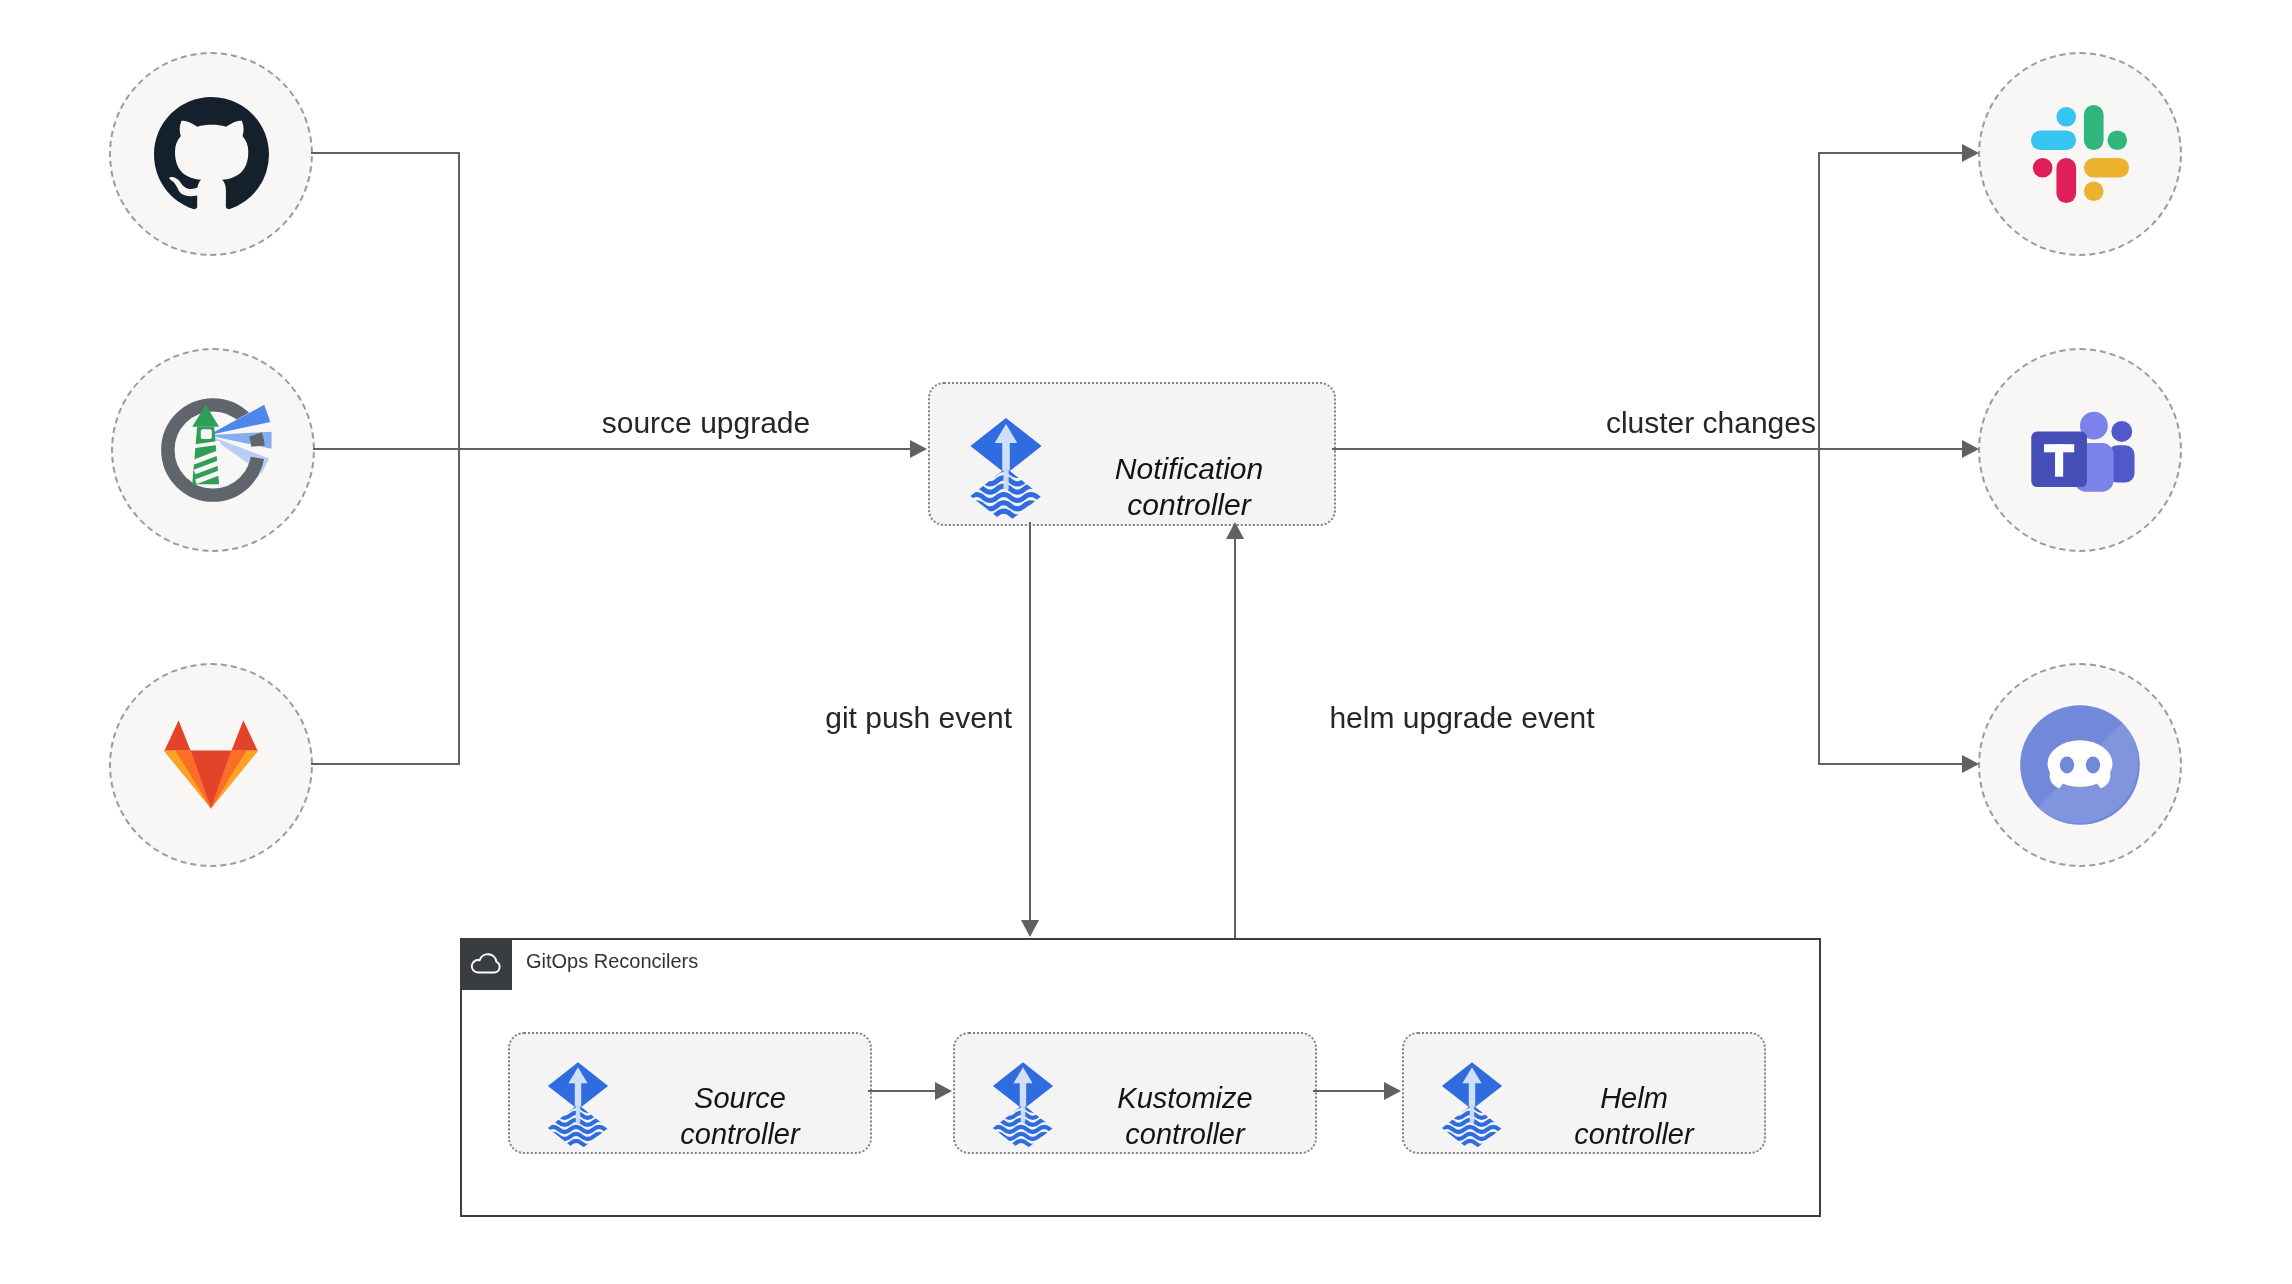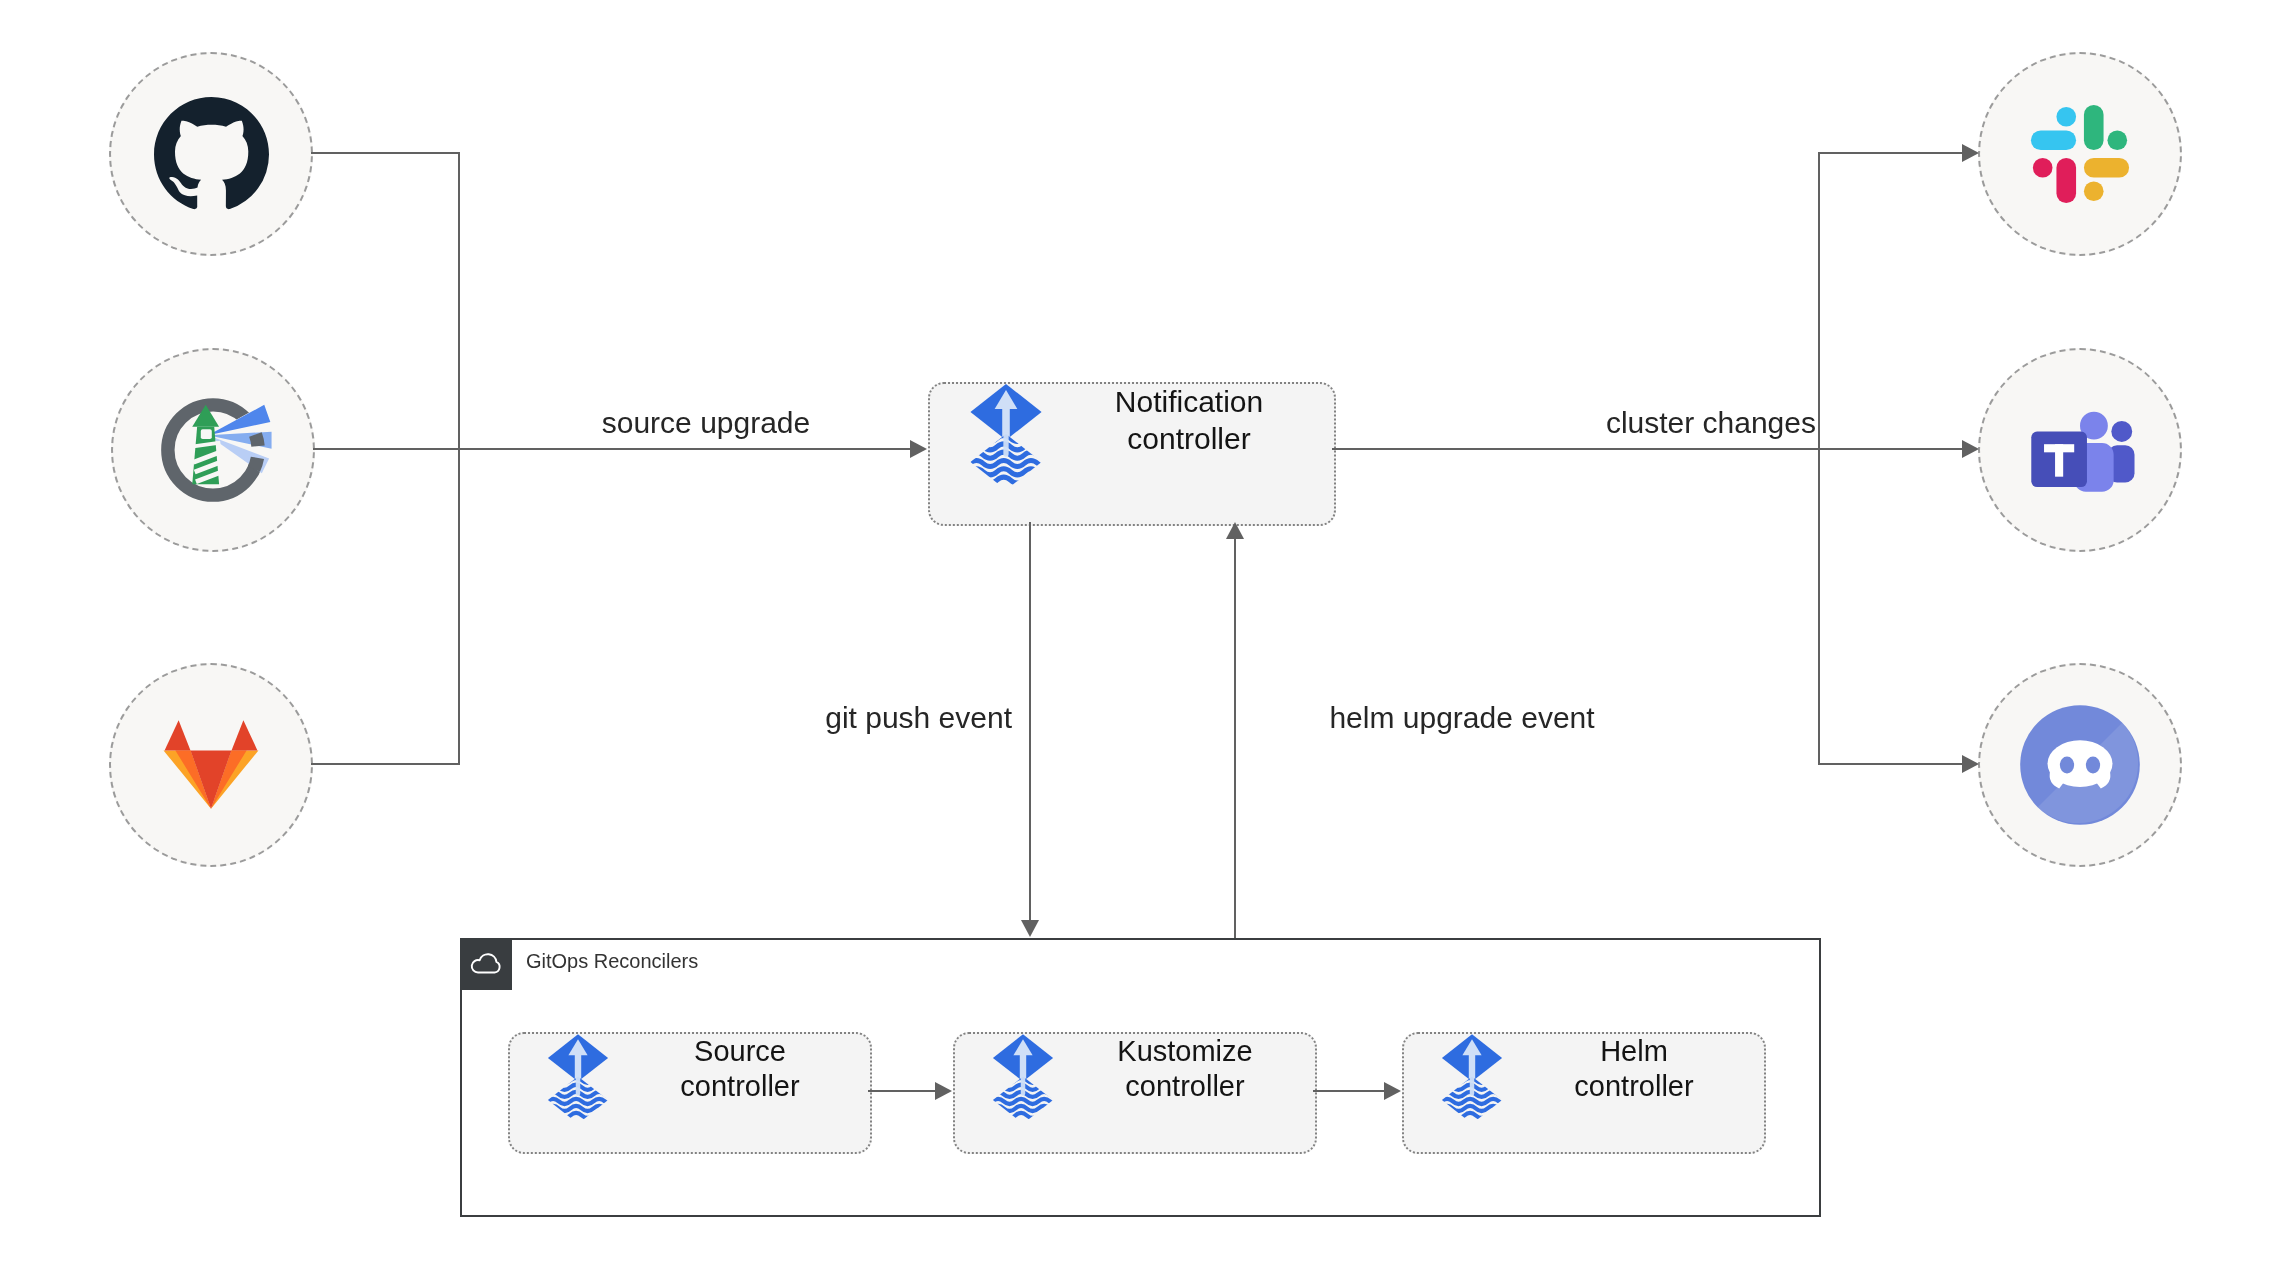--- a/index.html
+++ b/index.html
@@ -8,21 +8,21 @@
     font-family:"Liberation Sans","DejaVu Sans",sans-serif;color:#202020;overflow:hidden;
   }
   
   .port{
     position:absolute;width:200px;height:200px;border:2px dashed #9b9b9b;border-radius:50%;
     background:#f8f7f5;display:flex;align-items:center;justify-content:center;
   }
   
   .node{
     position:absolute;border:2.5px dotted #828282;border-radius:16px;background:#f4f4f4;
-    display:flex;align-items:flex-start;
+    display:flex;align-items:flex-end;font-style:italic;
   }
   .node .flux{flex:0 0 auto;}
   .node .node-label{
     flex:1 1 auto;text-align:center;color:#141414;font-size:30px;line-height:1.22;
   }
   .node .node-label .inner{display:inline-block;}
   
   .line{position:absolute;background:#616161;}
   .ah-right{position:absolute;width:0;height:0;border-top:9px solid transparent;border-bottom:9px solid transparent;border-left:17px solid #616161;}
   .ah-up{position:absolute;width:0;height:0;border-left:9px solid transparent;border-right:9px solid transparent;border-bottom:17px solid #616161;}

